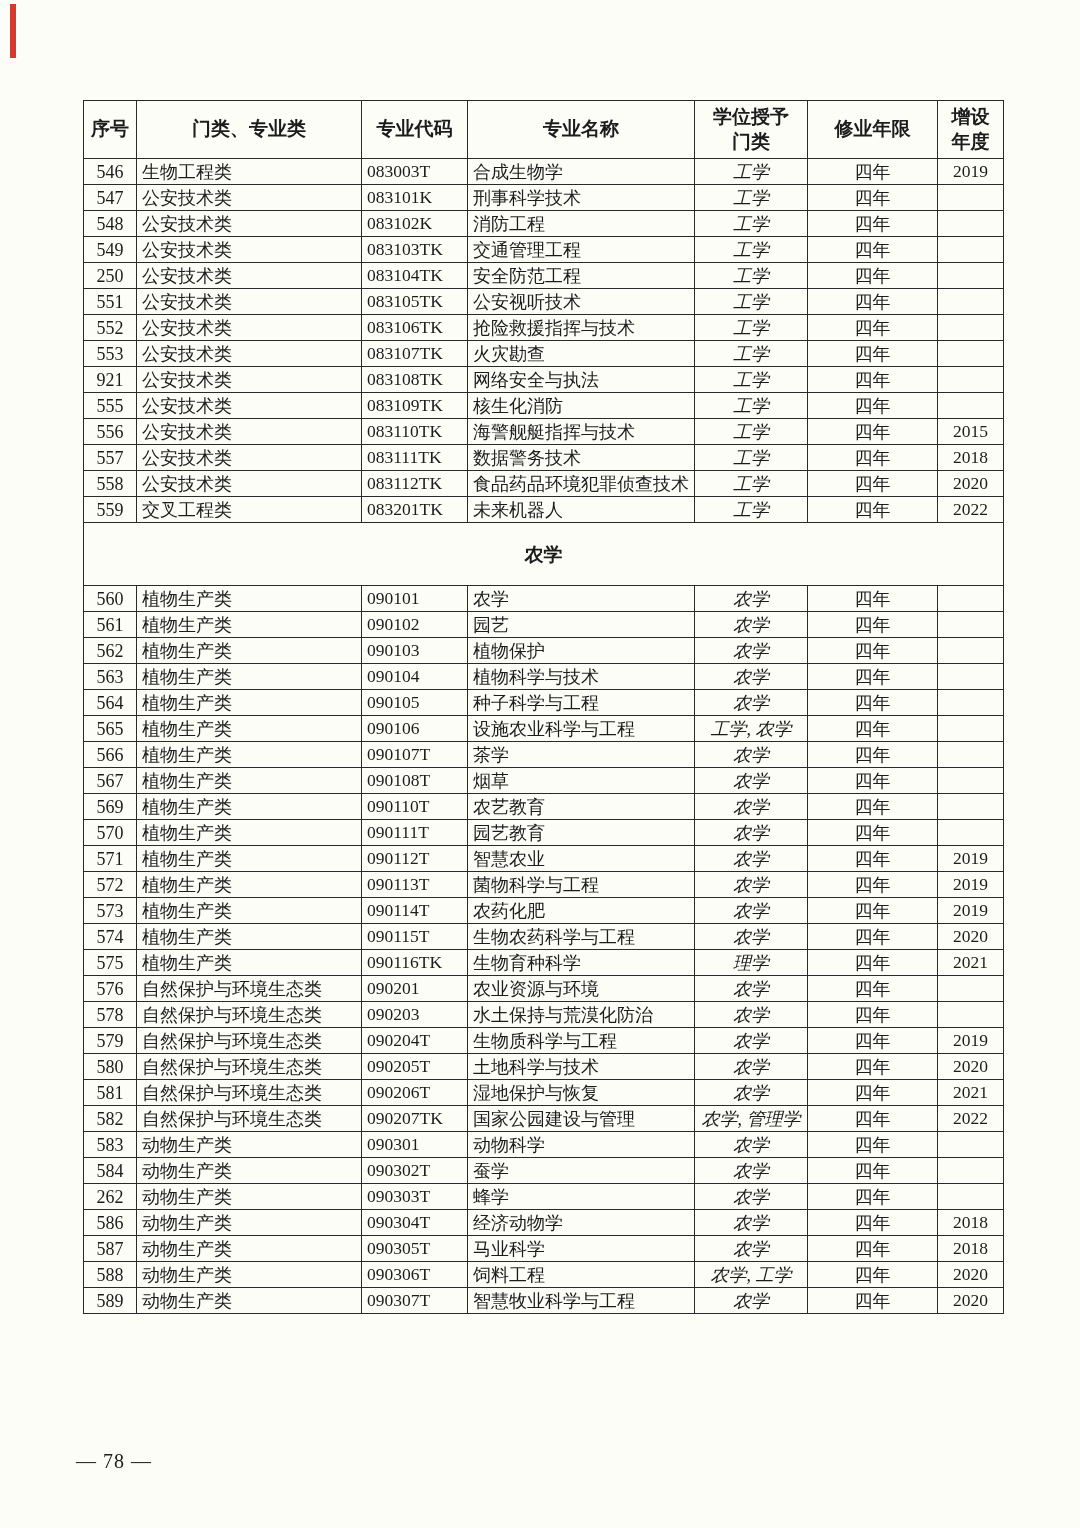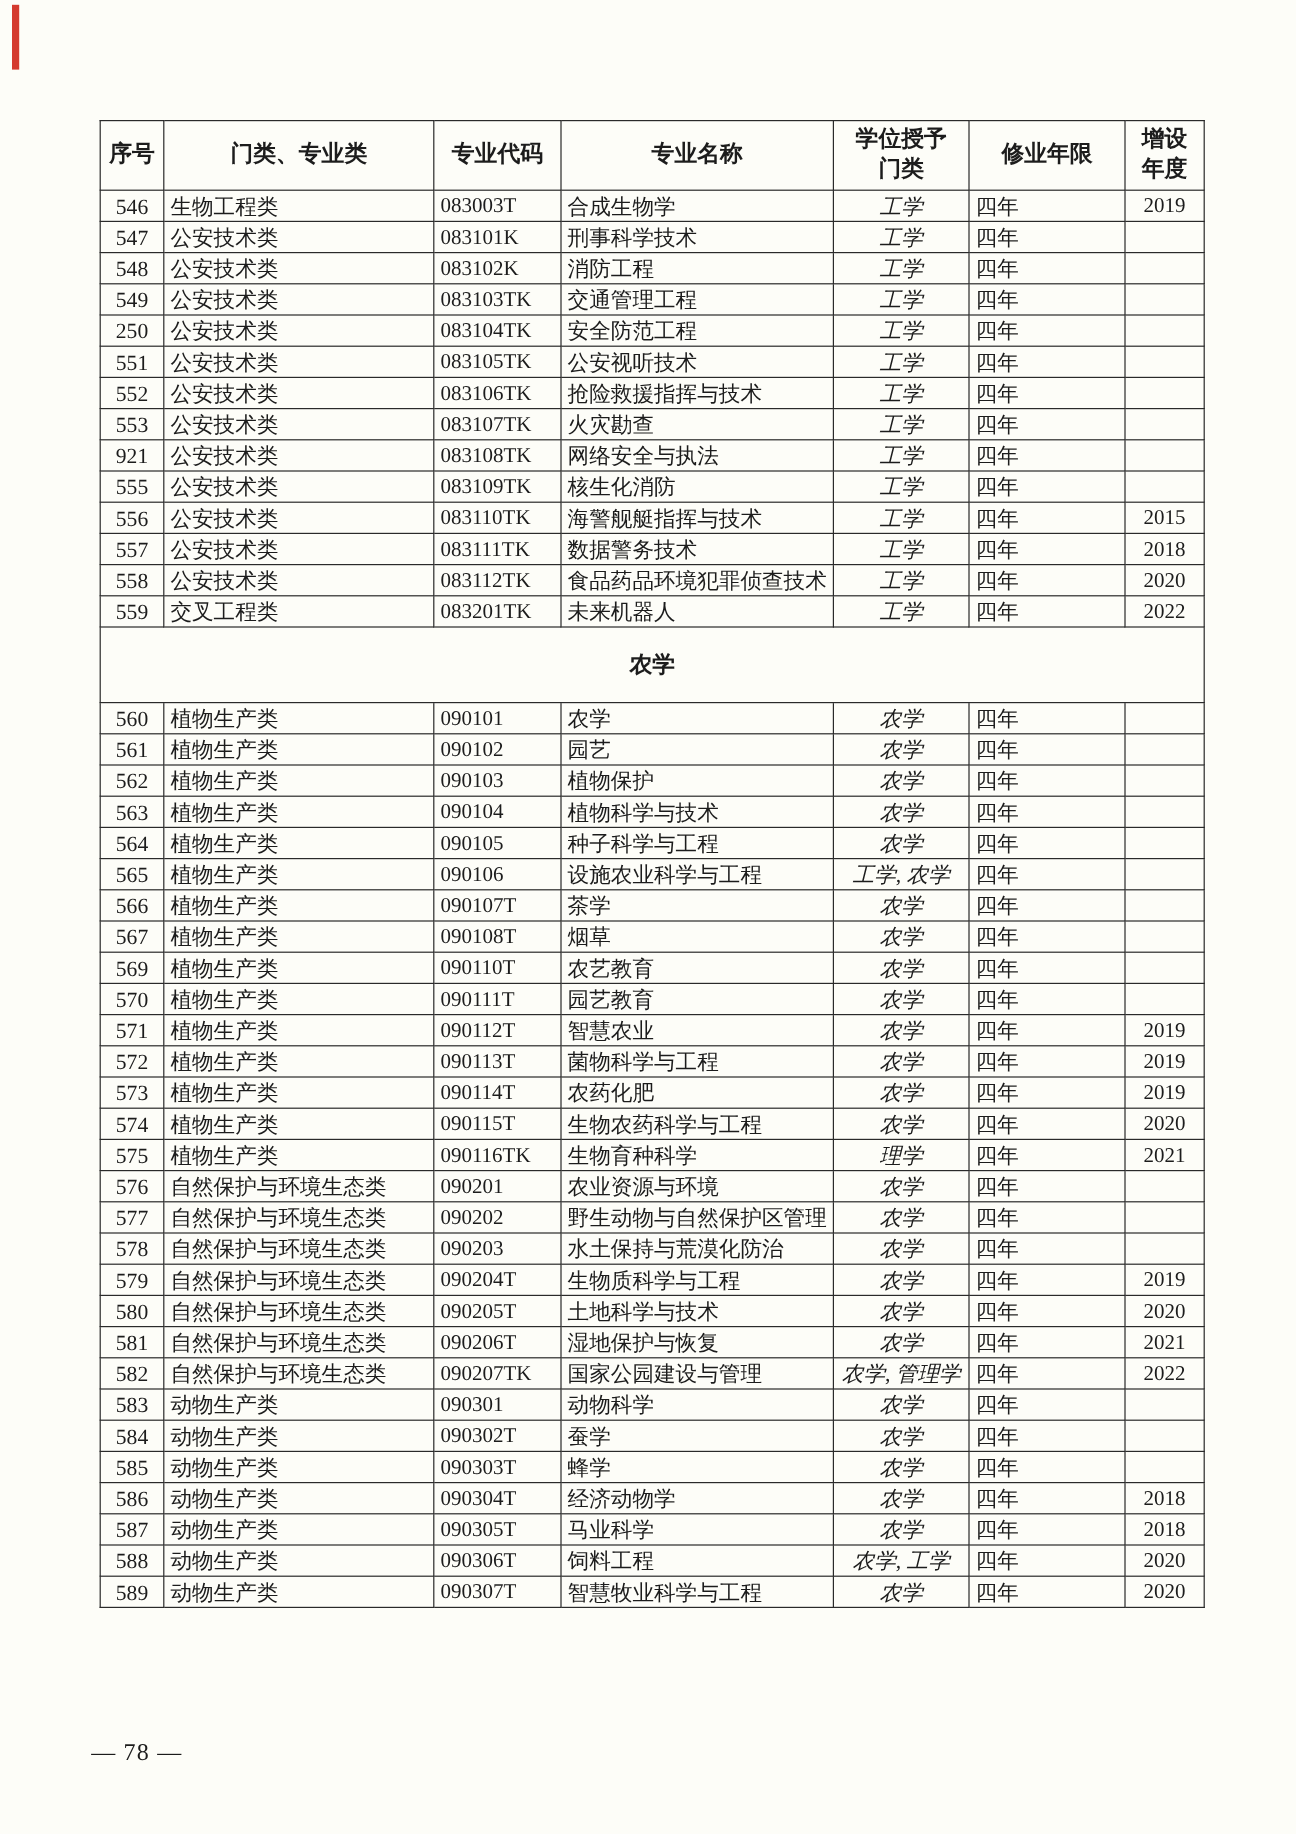--- a/index.html
+++ b/index.html
@@ -40,21 +40,21 @@
     font-size:18px;
     line-height:1.25;
     padding:1px 5px;
     word-break:break-all;
   }
   td.c-no     { text-align:center; padding:1px 2px; }
   td.c-cat    { text-align:left;margin-left:40px; }
   td.c-code   { text-align:left; font-size:17.5px; }
   td.c-name   { text-align:left; }
   td.c-degree { text-align:center; padding:1px 3px;font-style:italic; }
-  td.c-years  { }
+  td.c-years  { text-align:center; }
   td.c-year   { text-align:center; padding:1px 2px; font-size:17.5px; }
   tr.section-row td {
     height:60px;
     text-align:center;
     font-size:19px;
     font-weight:bold;
     word-break:keep-all;
   }
   .page-number {
     position:absolute;
@@ -392,29 +392,20 @@
   <tr class="data-row">
     <td class="c-no">576</td>
     <td class="c-cat">自然保护与环境生态类</td>
     <td class="c-code">090201</td>
     <td class="c-name">农业资源与环境</td>
     <td class="c-degree">农学</td>
     <td class="c-years">四年</td>
     <td class="c-year"></td>
   </tr>
 
-  <tr class="data-row">
-    <td class="c-no">577</td>
-    <td class="c-cat">自然保护与环境生态类</td>
-    <td class="c-code">090202</td>
-    <td class="c-name">野生动物与自然保护区管理</td>
-    <td class="c-degree">农学</td>
-    <td class="c-years">四年</td>
-    <td class="c-year"></td>
-  </tr>
 
   <tr class="data-row">
     <td class="c-no">578</td>
     <td class="c-cat">自然保护与环境生态类</td>
     <td class="c-code">090203</td>
     <td class="c-name">水土保持与荒漠化防治</td>
     <td class="c-degree">农学</td>
     <td class="c-years">四年</td>
     <td class="c-year"></td>
   </tr>
@@ -473,21 +464,21 @@
     <td class="c-no">584</td>
     <td class="c-cat">动物生产类</td>
     <td class="c-code">090302T</td>
     <td class="c-name">蚕学</td>
     <td class="c-degree">农学</td>
     <td class="c-years">四年</td>
     <td class="c-year"></td>
   </tr>
 
   <tr class="data-row">
-    <td class="c-no">585</td>
+    <td class="c-no">262</td>
     <td class="c-cat">动物生产类</td>
     <td class="c-code">090303T</td>
     <td class="c-name">蜂学</td>
     <td class="c-degree">农学</td>
     <td class="c-years">四年</td>
     <td class="c-year"></td>
   </tr>
 
   <tr class="data-row">
     <td class="c-no">586</td>

